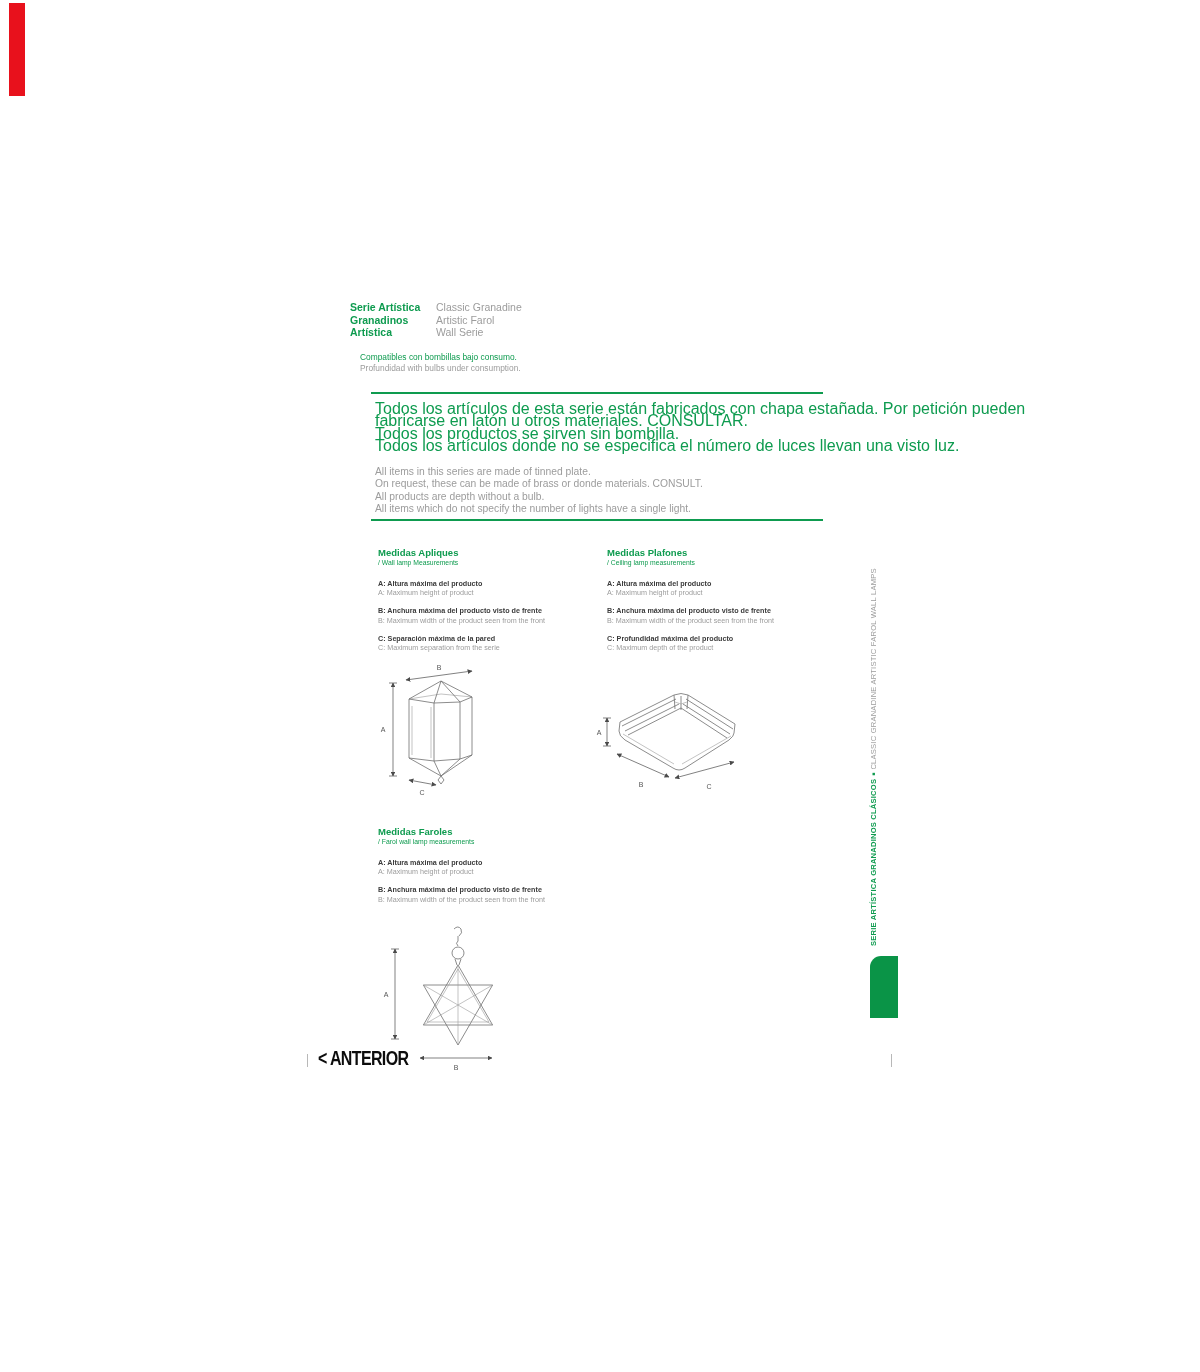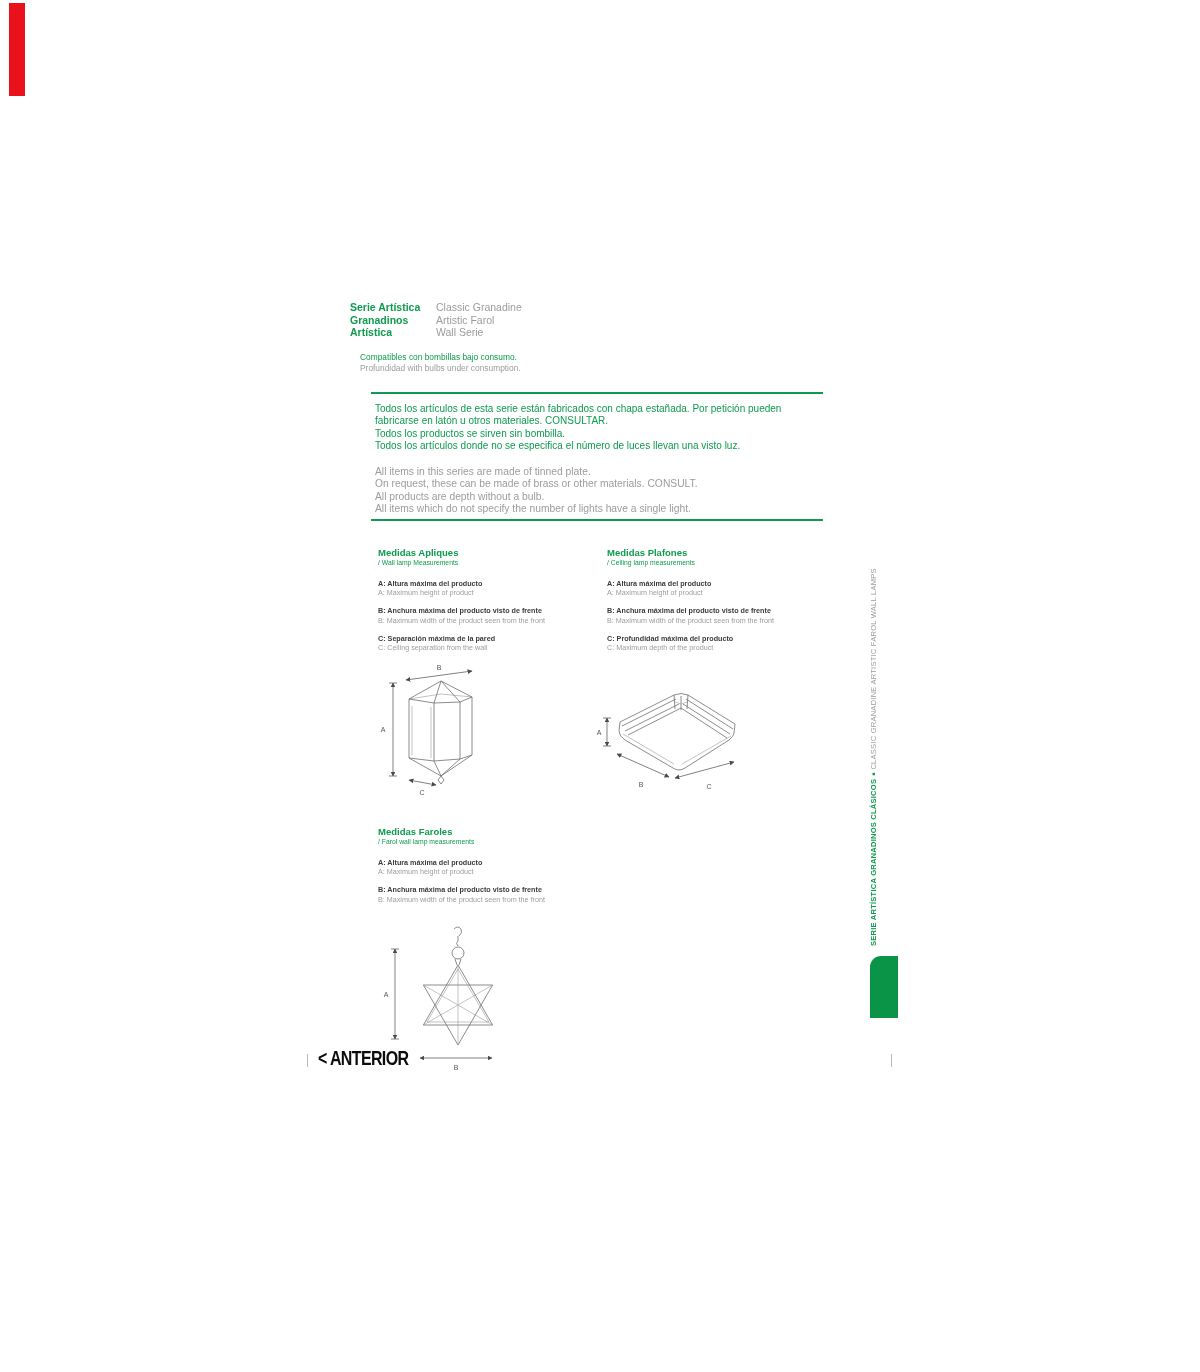--- a/index.html
+++ b/index.html
@@ -21,21 +21,21 @@
   #compat .c-es{font-size:8.4px;line-height:11.2px;color:#0e9b4f;white-space:nowrap;}
   #compat .c-en{font-size:8.4px;line-height:11.2px;color:#9c9c9c;white-space:nowrap;}
 
   
   .rule{height:2px;background:#0e9b4f;}
   #rule-top{left:371px;top:392px;width:452px;}
   #rule-bottom{left:371px;top:519px;width:452px;}
 
   
   .para div{white-space:nowrap;}
-  #intro-es{left:375px;top:403px;font-size:10px;line-height:12.4px;color:#0e9b4f;}
+  #intro-es{left:375px;top:403px;font-size:16px;line-height:12.4px;color:#0e9b4f;}
   #intro-en{left:375px;top:466px;font-size:10.3px;line-height:12.4px;color:#9c9c9c;}
 
   
   .sec{width:230px;}
   #sec-apliques{left:378px;top:548px;}
   #sec-plafones{left:607px;top:548px;}
   #sec-faroles{left:378px;top:827px;}
   .mhead{font-size:9.5px;font-weight:bold;color:#0e9b4f;line-height:10px;white-space:nowrap;}
   .msub{font-size:6.8px;color:#0e9b4f;line-height:9px;margin-bottom:12px;white-space:nowrap;}
   .mitem{margin-bottom:8.5px;}
@@ -101,41 +101,41 @@
 
   <div id="intro-es" class="abs para">
     <div>Todos los artículos de esta serie están fabricados con chapa estañada. Por petición pueden</div>
     <div>fabricarse en latón u otros materiales. CONSULTAR.</div>
     <div>Todos los productos se sirven sin bombilla.</div>
     <div>Todos los artículos donde no se especifica el número de luces llevan una visto luz.</div>
   </div>
 
   <div id="intro-en" class="abs para">
     <div>All items in this series are made of tinned plate.</div>
-    <div>On request, these can be made of brass or other materials. CONSULT.</div>
+    <div>On request, these can be made of brass or donde materials. CONSULT.</div>
     <div>All products are depth without a bulb.</div>
     <div>All items which do not specify the number of lights have a single light.</div>
   </div>
 
   <div id="rule-bottom" class="abs rule"></div>
 
   <div id="sec-apliques" class="abs sec">
     <div class="mhead">Medidas Apliques</div>
     <div class="msub">/ Wall lamp Measurements</div>
     <div class="mitem">
       <div class="es">A: Altura máxima del producto</div>
       <div class="en">A: Maximum height of product</div>
     </div>
     <div class="mitem">
       <div class="es">B: Anchura máxima del producto visto de frente</div>
       <div class="en">B: Maximum width of the product seen from the front</div>
     </div>
     <div class="mitem">
       <div class="es">C: Separación máxima de la pared</div>
-      <div class="en">C: Ceiling separation from the wall</div>
+      <div class="en">C: Maximum separation from the serie</div>
     </div>
   </div>
 
   <div id="sec-plafones" class="abs sec">
     <div class="mhead">Medidas Plafones</div>
     <div class="msub">/ Ceiling lamp measurements</div>
     <div class="mitem">
       <div class="es">A: Altura máxima del producto</div>
       <div class="en">A: Maximum height of product</div>
     </div>

